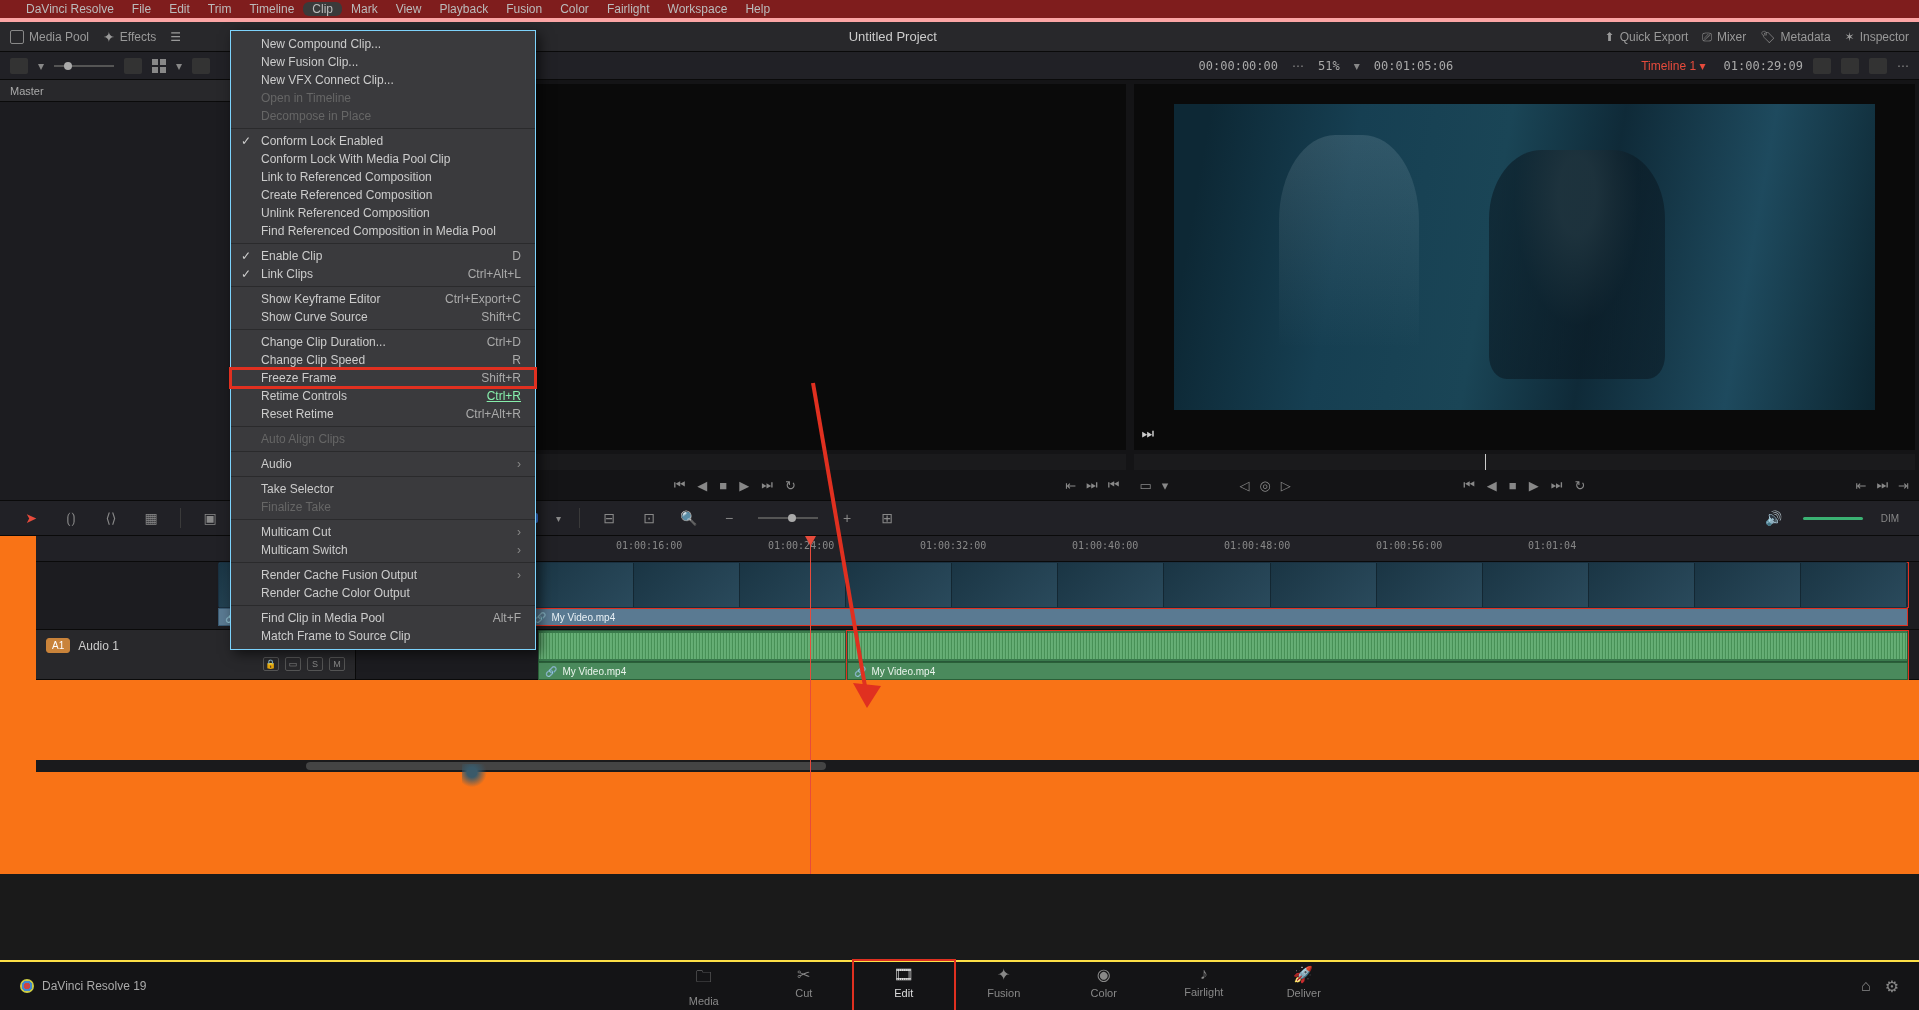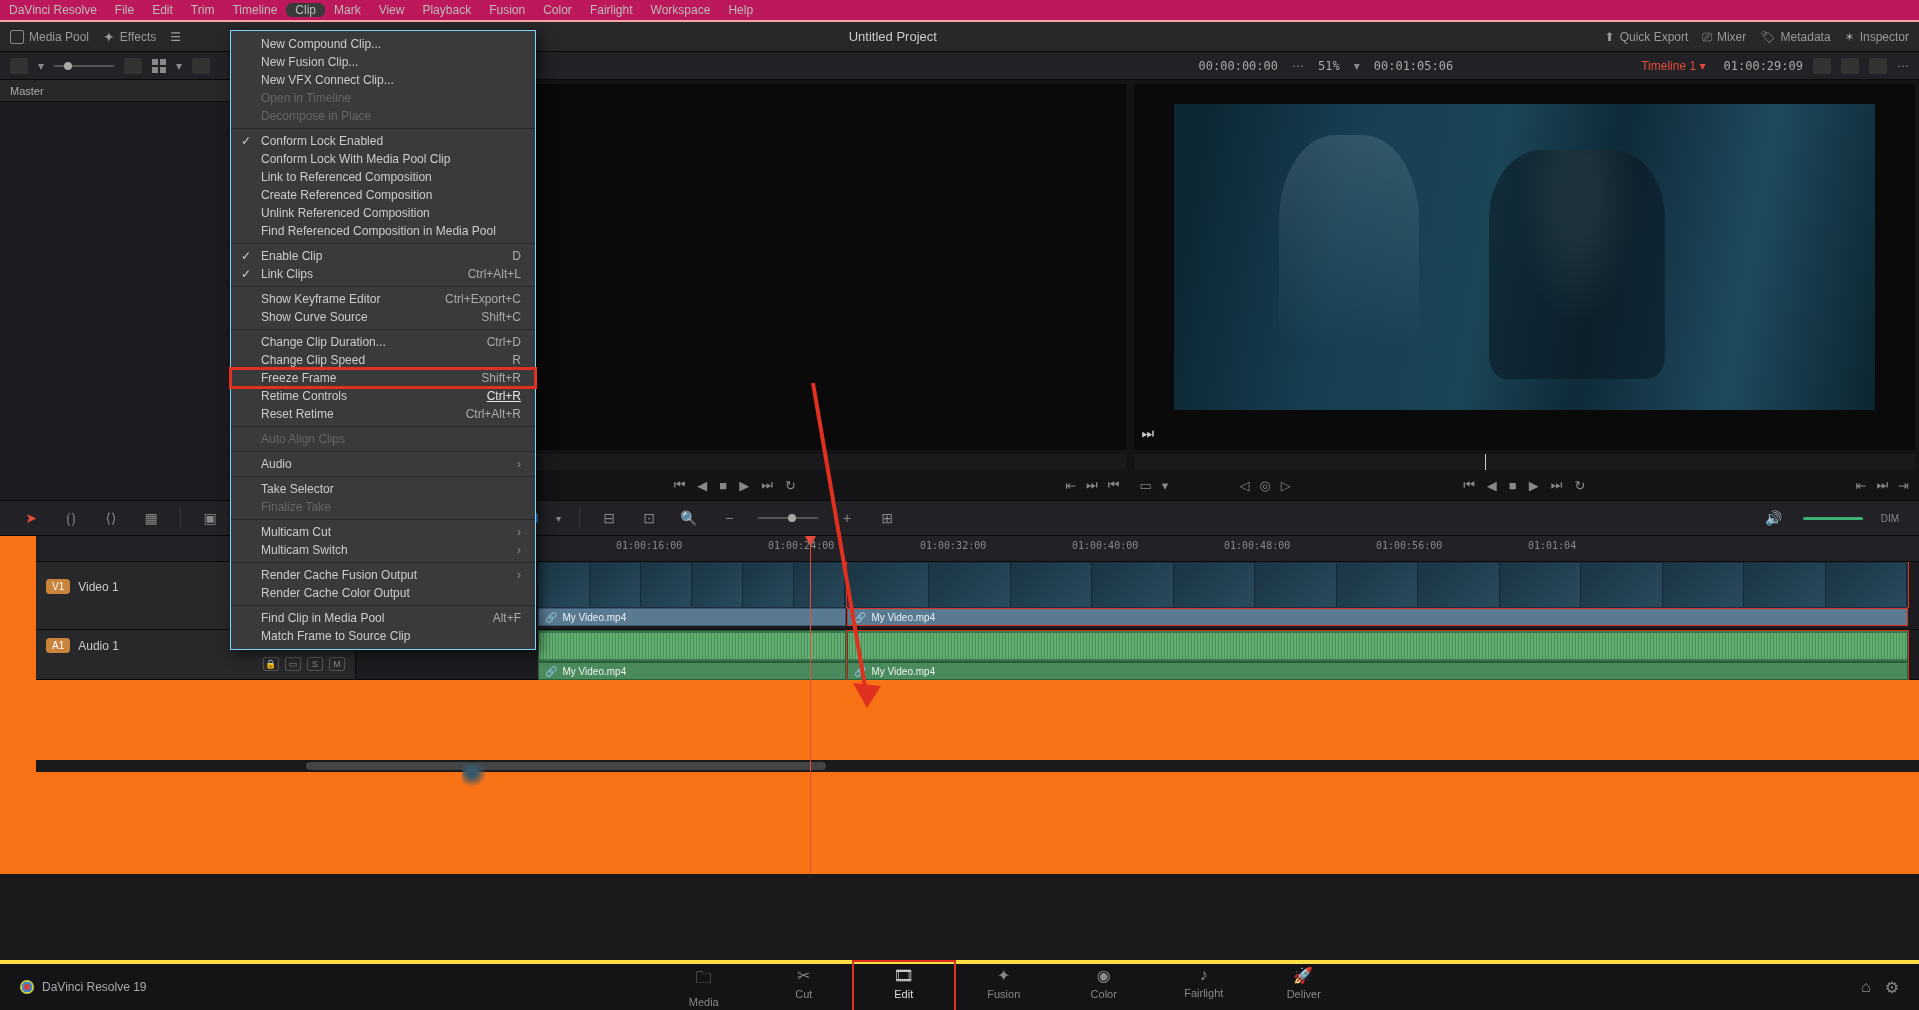--- a/index.html
+++ b/index.html
@@ -1,19 +1,19 @@
 <!DOCTYPE html>
 <html><head>
 <meta charset="utf-8">
 <style>
 * { margin: 0; padding: 0; box-sizing: border-box; font-family: -apple-system, BlinkMacSystemFont, "Segoe UI", Arial, sans-serif; }
 body { background: #1a1a1a; color: #ccc; font-size: 12px; overflow: hidden; width: 1919px; height: 1010px; position: relative; }
 
 
-.menubar { height: 22px; background: #be185d; display: flex; align-items: center; padding: 0 0; border-bottom: 2px solid #fca5a5; }
+.menubar { height: 22px; background: #7f1d1d; display: flex; align-items: center; padding: 0 17px; border-bottom: 4px solid #fca5a5; }
 .menubar span { padding: 0 9px; cursor: pointer; color: #bbb; font-size: 12px; }
 .menubar span.active { background: #3a3a3a; border-radius: 6px; }
 
 
 .top-toolbar { height: 30px; background: #28282b; display: flex; align-items: center; justify-content: space-between; padding: 0 10px; border-bottom: 1px solid #0a0a0a; }
 .top-toolbar .left, .top-toolbar .right { display: flex; align-items: center; gap: 14px; }
 .top-toolbar .item { display: flex; align-items: center; gap: 5px; color: #999; cursor: pointer; font-size: 12px; }
 .top-toolbar .center { color: #ccc; font-size: 13px; }
 .icon-box { width: 14px; height: 14px; border: 1px solid #888; border-radius: 2px; }
 
@@ -108,21 +108,21 @@
 .red-sel { position:absolute; border: 1px solid #e03020; pointer-events:none; }
 
 
 .red-arrow-svg { position: absolute; z-index: 60; pointer-events: none; }
 
 
 .hscroll { height: 12px; background: #1a1a1c; position: relative; margin-top: 80px; }
 .hscroll .thumb { position: absolute; left: 270px; width: 520px; height: 8px; top: 2px; background: #444; border-radius: 4px; }
 
 
-.bottom-bar { position: absolute; bottom: 0; left: 0; right: 0; height: 50px; background: #141416; display: flex; align-items: center; border-top: 4px solid #fde047; }
+.bottom-bar { position: absolute; bottom: 0; left: 0; right: 0; height: 50px; background: #141416; display: flex; align-items: center; border-top: 2px solid #fde047; }
 .bottom-bar .brand { padding: 0 20px; display: flex; align-items: center; gap: 8px; color: #aaa; font-size: 12px; }
 .brand-logo { width: 14px; height: 14px; background: radial-gradient(circle, #c44 30%, #48c 30% 55%, #cc4 55% 80%, transparent 80%); border-radius: 50%; }
 .bottom-bar .pages { flex: 1; display: flex; justify-content: center; gap: 0; }
 .page-btn { width: 100px; display: flex; flex-direction: column; align-items: center; gap: 3px; color: #888; cursor: pointer; padding: 4px 0; font-size: 11px; }
 .page-btn.active { outline: 2px solid #e03020; color: #ddd; }
 .page-icon { font-size: 16px; }
 .bottom-bar .right-icons { padding: 0 20px; display: flex; gap: 14px; }
 .gear { color: #888; font-size: 16px; }
 </style>
 </head>
@@ -346,21 +346,21 @@
     <div class="dd-item">
       <span>Change Clip Speed</span>
       <span style="color: rgb(170, 170, 170);">R</span>
     </div>
     <div class="dd-item highlighted">
       <span>Freeze Frame</span>
       <span style="color: rgb(170, 170, 170);">Shift+R</span>
     </div>
     <div class="dd-item">
       <span>Retime Controls</span>
-      <span style="color: #e5e5e5; text-decoration: underline;">Ctrl+R</span>
+      <span style="color: #86efac; text-decoration: underline;">Ctrl+R</span>
     </div>
     <div class="dd-item">
       <span>Reset Retime</span>
       <span style="color: rgb(170, 170, 170);">Ctrl+Alt+R</span>
     </div>
     <div class="dd-sep"></div>
     <div class="dd-item disabled">
       <span>Auto Align Clips</span>
     </div>
     <div class="dd-sep"></div>
@@ -443,31 +443,20 @@
       <div class="tick" style="left: 884px;">01:00:32:00</div>
       <div class="tick" style="left: 1036px;">01:00:40:00</div>
       <div class="tick" style="left: 1188px;">01:00:48:00</div>
       <div class="tick" style="left: 1340px;">01:00:56:00</div>
       <div class="tick" style="left: 1492px;">01:01:04</div>
     </div>
   <div class="playhead" id="playhead" style="left: 810px;"></div>
 
   <div class="tracks">
     <div class="track v-track">
-      <div class="track-header">
-        <div class="row1">
-          <span class="badge active">V1</span>
-          <span>Video 1</span>
-        </div>
-        <div class="row2">
-          <span class="mini">🔒</span>
-          <span class="mini">▭</span>
-          <span class="mini">▭</span>
-        </div>
-      </div>
       <div class="track-content">
         <div class="video-clip" style="left:182px; width:308px">
           <div class="thumbs">
               <div class="th"></div>
               <div class="th"></div>
               <div class="th"></div>
               <div class="th"></div>
               <div class="th"></div>
               <div class="th"></div>
             </div>

